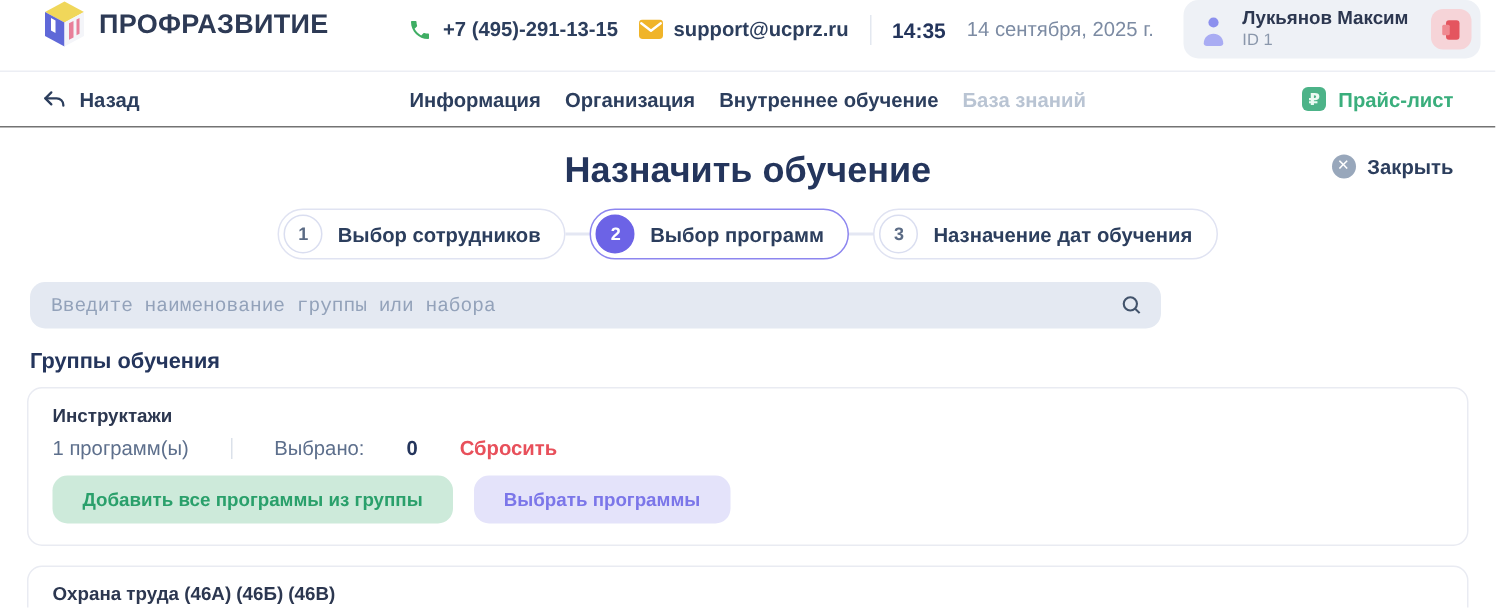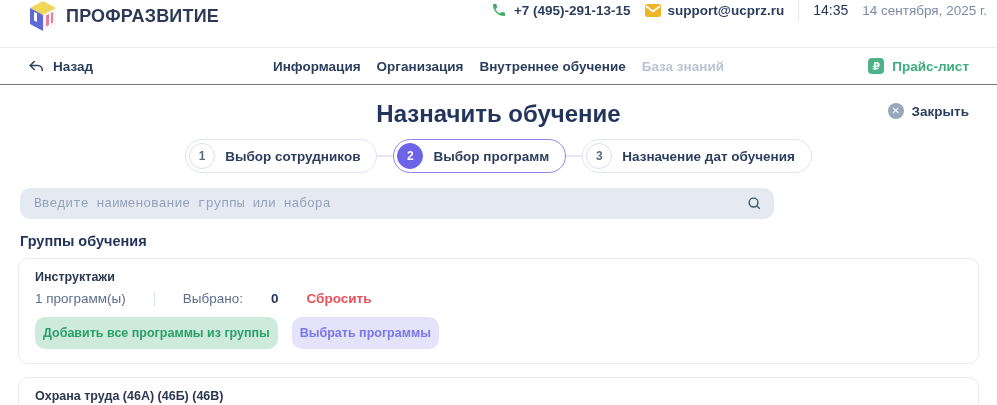--- a/index.html
+++ b/index.html
@@ -16,21 +16,21 @@
     display: flex; align-items: flex-start; justify-content: space-between;
     padding: 0 10px 0 28px;
     border-bottom: 1px solid #eceef4;
     background: #fff;
   }
   .brand { display: flex; align-items: center; gap: 8px; }
   .brand-text { font-size: 18px; font-weight: 800; letter-spacing: .2px; color: #2d3a55; }
   .top-right { display: flex; align-items: center; gap: 14px; }
   .contact { display: flex; align-items: center; gap: 7px; font-size: 13.5px; font-weight: 600; color: #2c3e5d; }
   .vdivider { width: 1px; height: 20px; background: #e3e8f0; }
-  .time { font-size: 14px; font-weight: 400; color: #24355c; }
+  .time { font-size: 14px; font-weight: 700; color: #24355c; }
   .date { font-size: 13.5px; color: #7c8ba3; }
   .user-chip {
     display: flex; align-items: center; gap: 9px;
     background: #eef1f6; border-radius: 10px;
     padding: 5px 6px 5px 10px; margin-left: 6px;
   }
   .user-meta { display: flex; flex-direction: column; line-height: 1.25; }
   .user-name { font-size: 12.5px; font-weight: 800; color: #2c3750; }
   .user-id { font-size: 11px; color: #8a97ab; }
   .logout-btn {
@@ -106,21 +106,21 @@
     border: 1px solid #e9ebf2; border-radius: 10px;
     padding: 11px 16px 14px; margin-bottom: 13px; background: #fff;
   }
   .card-title { font-size: 12.5px; font-weight: 800; color: #2c3750; margin-bottom: 7px; }
   .card-meta { display: flex; align-items: center; gap: 28px; font-size: 13.5px; color: #5d6f8c; }
   .meta-divider { width: 1px; height: 14px; background: #dbe1ea; }
   .meta-value { font-weight: 800; color: #24355c; }
   .reset-link { color: #e8505b; font-weight: 600; cursor: pointer; background: none; border: none;
     font-family: inherit; font-size: 13.5px; padding: 0; }
   .card-actions { display: flex; gap: 14px; margin-top: 11px; }
-  .btn { border: none; border-radius: 10px; padding: 9px 8px;
+  .btn { border: none; border-radius: 10px; padding: 9px 20px;
     font-family: inherit; font-size: 12.5px; font-weight: 700; cursor: pointer; }
   .btn-green { background: #cdeada; color: #2aa06b; }
   .btn-purple { background: #e4e3fa; color: #7b76e9; }
   .icon { display: inline-flex; }
 </style>
 </head>
 <body>
 
 <header class="topbar">
   <div class="brand">
@@ -150,20 +150,40 @@
         <svg width="16" height="13" viewBox="0 0 16 13">
           <rect x="0" y="0" width="16" height="13" rx="2.5" fill="#f0b429"></rect>
           <path d="M1.5 2.5 8 7.5l6.5-5" stroke="#ffffff" stroke-width="1.6" fill="none" stroke-linecap="round" stroke-linejoin="round"></path>
         </svg>
       </span>
       <span>support@ucprz.ru</span>
     </div>
     <span class="vdivider"></span>
     <span class="time">14:35</span>
     <span class="date">14 сентября, 2025 г.</span>
+    <div class="user-chip">
+      <span class="icon">
+        <svg width="20" height="22" viewBox="0 0 20 22">
+          <circle cx="10" cy="6" r="3.4" fill="#8c90ee"></circle>
+          <path d="M3.5 20c0-4 2.9-6.5 6.5-6.5s6.5 2.5 6.5 6.5c0 1-1 1.6-2 1.6H5.5c-1 0-2-.6-2-1.6z" fill="#a9acf3"></path>
+        </svg>
+      </span>
+      <div class="user-meta">
+        <span class="user-name">Лукьянов Максим</span>
+        <span class="user-id">ID 1</span>
+      </div>
+      <button class="logout-btn">
+        <span class="icon">
+          <svg width="13" height="14" viewBox="0 0 13 14">
+            <rect x="3" y="0.5" width="9" height="13" rx="2" fill="#e4555f"></rect>
+            <rect x="0.5" y="3.5" width="5" height="7" rx="1" fill="#ef8a91"></rect>
+          </svg>
+        </span>
+      </button>
+    </div>
   </div>
 </header>
 
 <nav class="navbar">
   <div class="nav-left">
     <span class="icon">
       <svg width="16" height="14" viewBox="0 0 18 14" fill="none" stroke="#2c3e5d" stroke-width="1.7" stroke-linecap="round" stroke-linejoin="round">
         <path d="M7 2 2.5 6.5 7 11"></path>
         <path d="M2.5 6.5H11a5 5 0 0 1 5 5v.5"></path>
       </svg>

